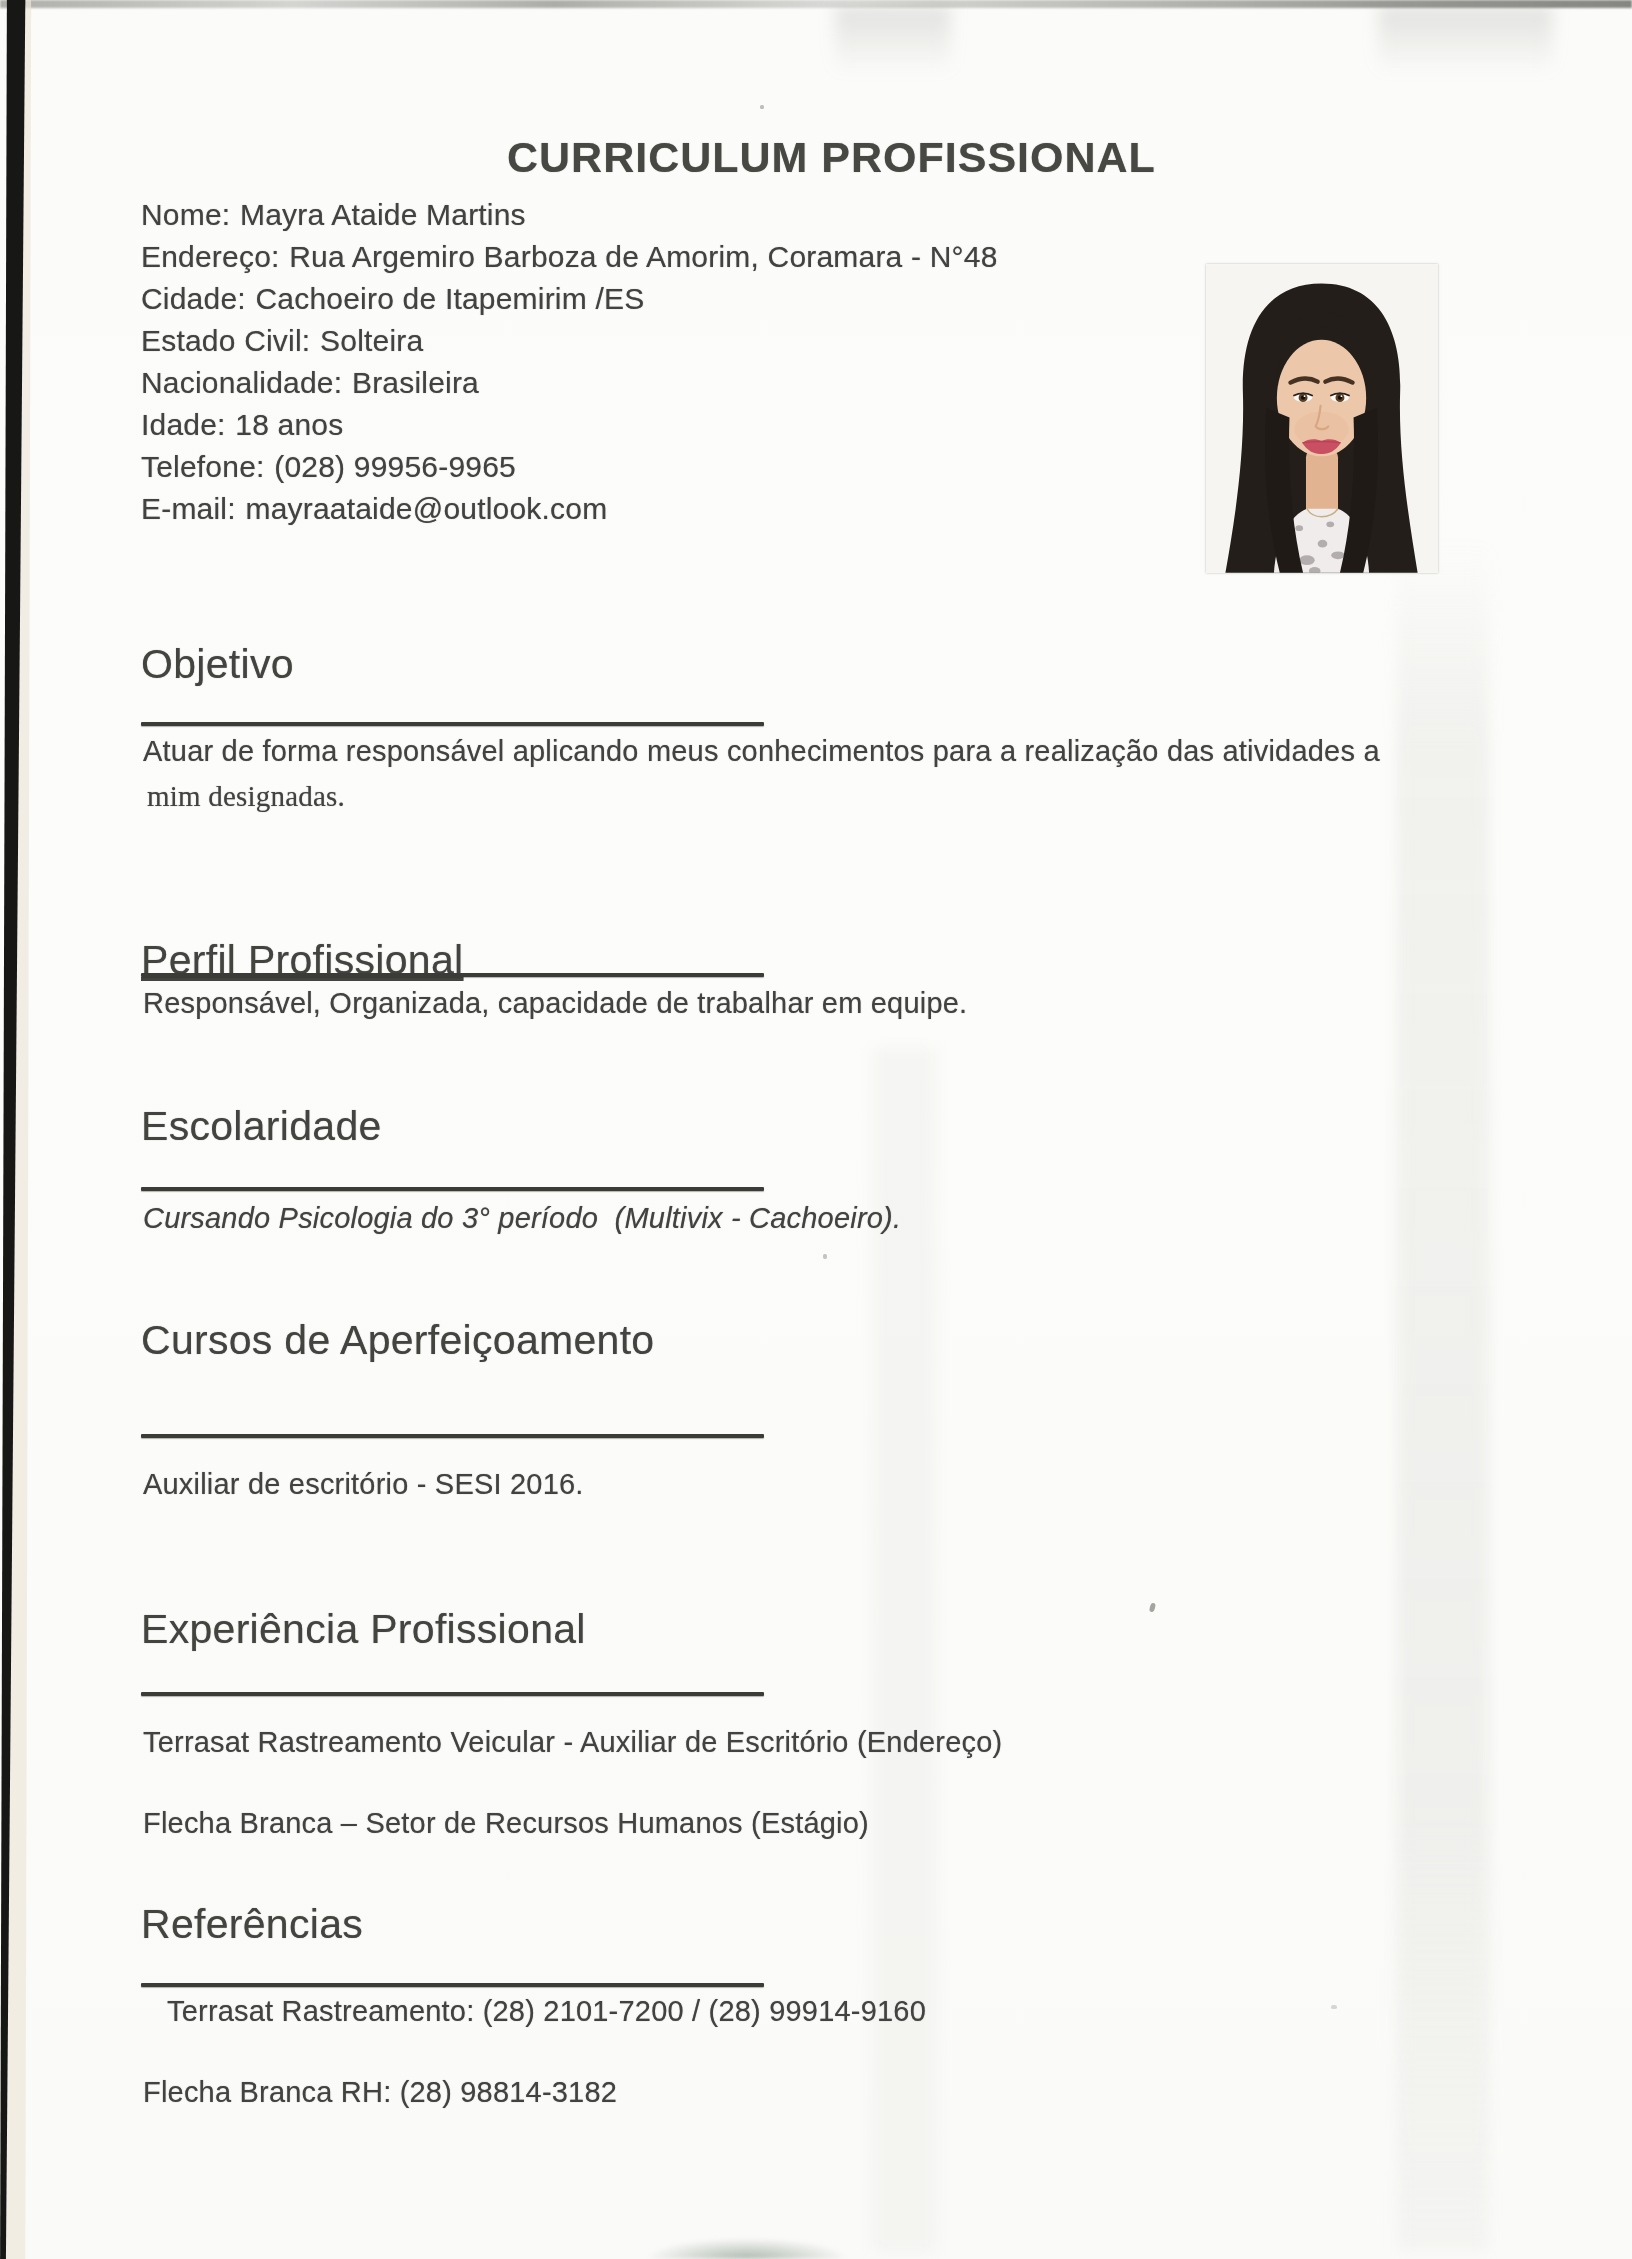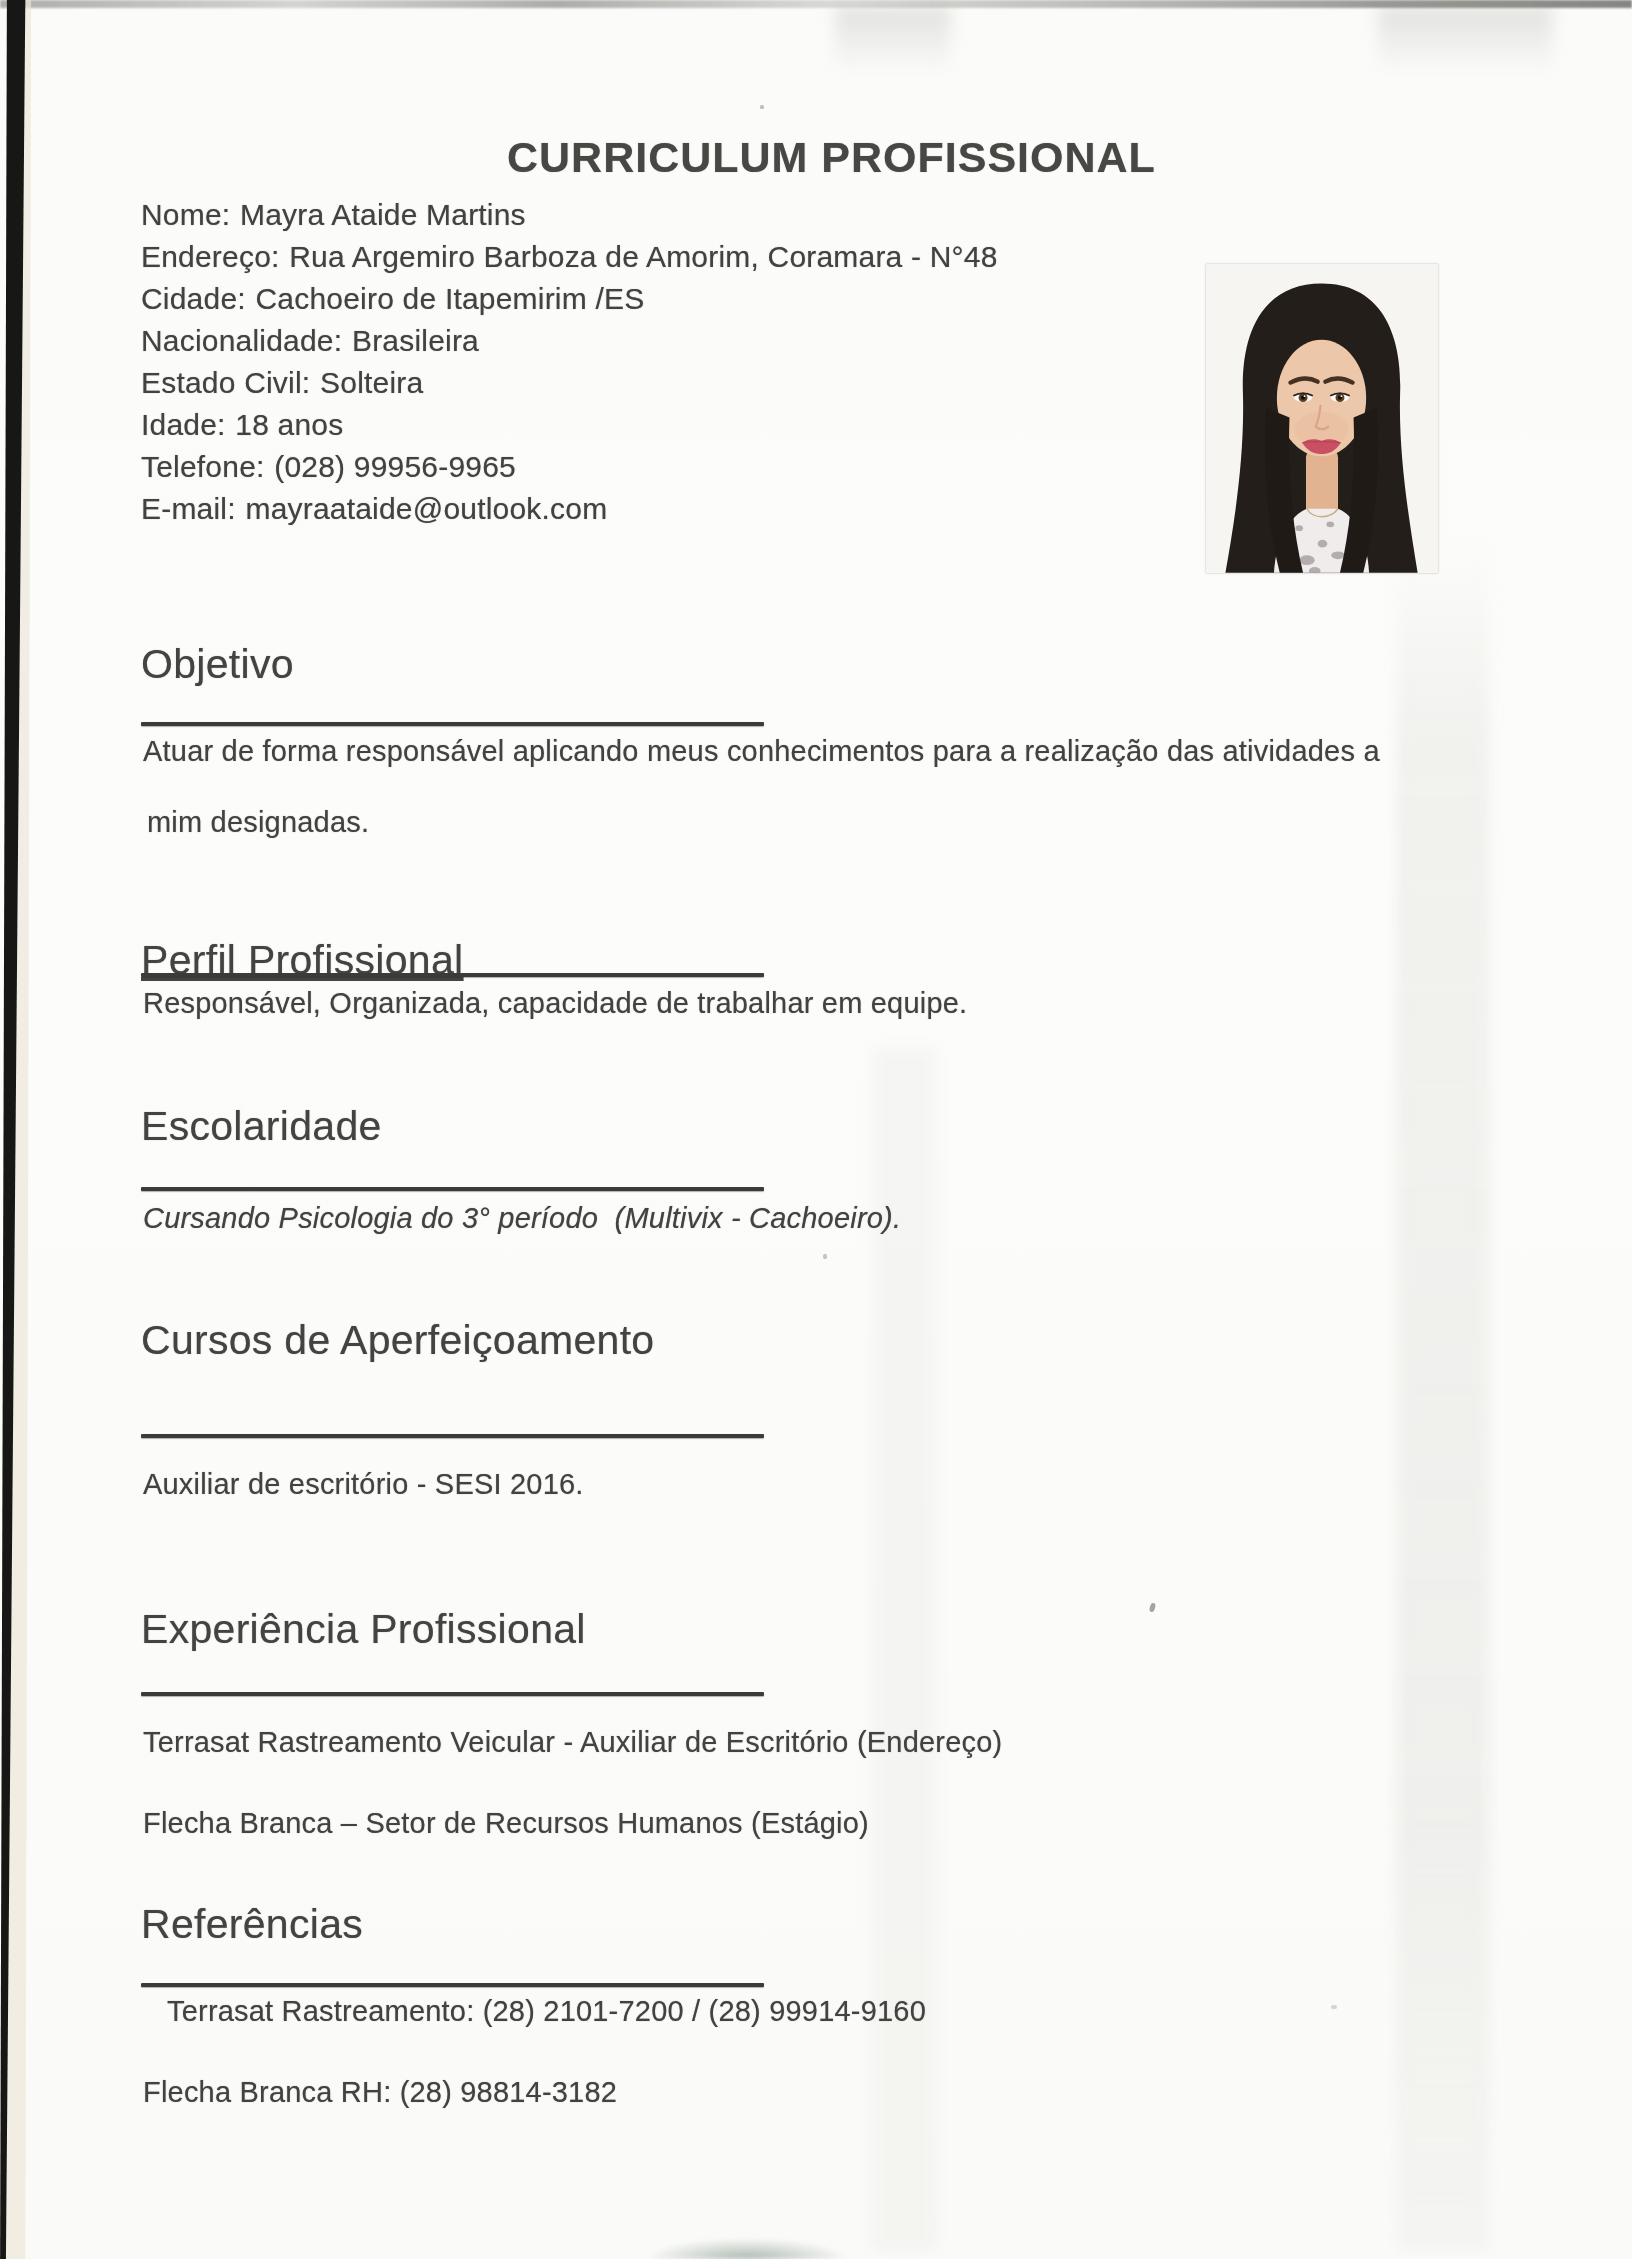--- a/index.html
+++ b/index.html
@@ -66,22 +66,22 @@
   <div class="speck" style="left:1150px;top:1603px;width:4.9px;height:8.7px;transform:rotate(15deg);opacity:.7;"></div>
   <div class="speck" style="left:823px;top:1254px;width:3.9px;height:4.9px;opacity:.45;"></div>
   <div class="speck" style="left:1331px;top:2005px;width:5.8px;height:3.9px;opacity:.3;"></div>
 
   <h1 class="doc-title soft">CURRICULUM PROFISSIONAL</h1>
 
   <div class="info">
     <div class="info-line soft"><span class="info-label">Nome:</span><span>Mayra Ataide Martins</span></div>
     <div class="info-line soft"><span class="info-label">Endereço:</span><span>Rua Argemiro Barboza de Amorim, Coramara - N°48</span></div>
     <div class="info-line soft"><span class="info-label">Cidade:</span><span>Cachoeiro de Itapemirim /ES</span></div>
+    <div class="info-line soft"><span class="info-label">Estado Civil:</span><span>Solteira</span></div>
     <div class="info-line soft"><span class="info-label">Nacionalidade:</span><span>Brasileira</span></div>
-    <div class="info-line soft"><span class="info-label">Estado Civil:</span><span>Solteira</span></div>
     <div class="info-line soft"><span class="info-label">Idade:</span><span>18 anos</span></div>
     <div class="info-line soft"><span class="info-label">Telefone:</span><span>(028) 99956-9965</span></div>
     <div class="info-line soft"><span class="info-label">E-mail:</span><span>mayraataide@outlook.com</span></div>
   </div>
 
   <svg class="photo-frame" viewBox="0 0 239 318">
     <rect width="239" height="318" fill="#f7f5f1"></rect>
 
     <path d="M119,20 C60,20 36,68 38,132 C40,196 30,262 20,318 L218,318 C209,262 198,196 200,132 C202,68 178,20 119,20 Z" fill="#231e1a"></path>
 
@@ -126,21 +126,21 @@
     <path d="M118,146 C117,156 115,163 113,167 C116,171 123,171 126,167" stroke="#d8a685" stroke-width="2.2" fill="none" stroke-linecap="round"></path>
 
     <path d="M99,184 C106,179 114,180 119,182 C124,180 132,179 139,184 C133,193 126,196 119,195.5 C112,196 105,193 99,184 Z" fill="#c94f63"></path>
     <path d="M99,184 C108,182.5 130,182.5 139,184" stroke="#a23447" stroke-width="1" opacity="0.6" fill="none"></path>
   </svg>
 
   <div>
     <h2 class="sec-title soft" style="top:644px;">Objetivo</h2>
     <div class="rule" style="top:722px;"></div>
     <div class="body-line soft" style="top:734px;">Atuar de forma responsável aplicando meus conhecimentos para a realização das atividades a</div>
-    <div class="body-line soft" style="top:805px;left:147px;">mim designadas.</div>
+    <div class="body-line soft" style="top:779px;left:147px;font-family:Liberation Serif, serif;">mim designadas.</div>
   </div>
 
   <div>
     <h2 class="sec-title soft" style="top:940px;text-decoration:underline;">Perfil Profissional</h2>
     <div class="rule" style="top:973px;"></div>
     <div class="body-line soft" style="top:986px;">Responsável, Organizada, capacidade de trabalhar em equipe.</div>
   </div>
 
   <div>
     <h2 class="sec-title soft" style="top:1106px;">Escolaridade</h2>

